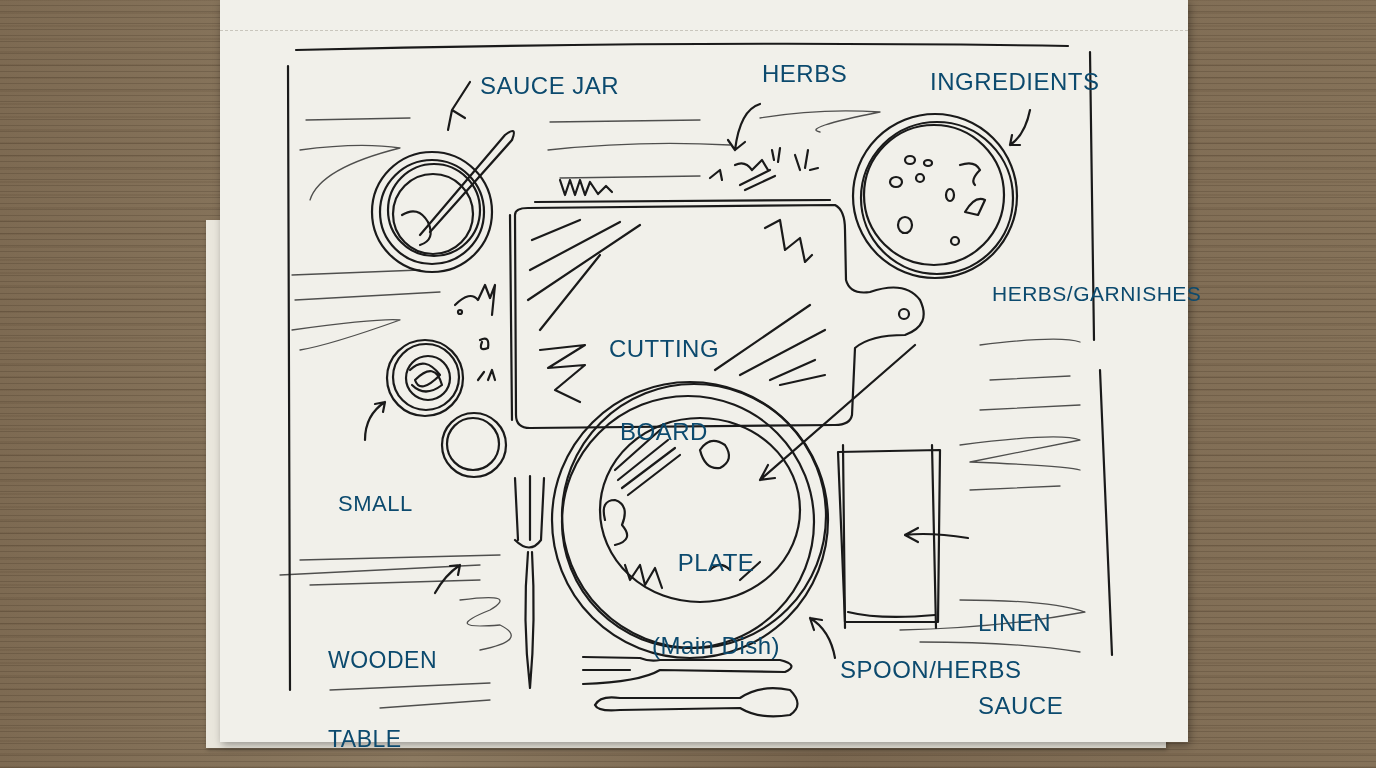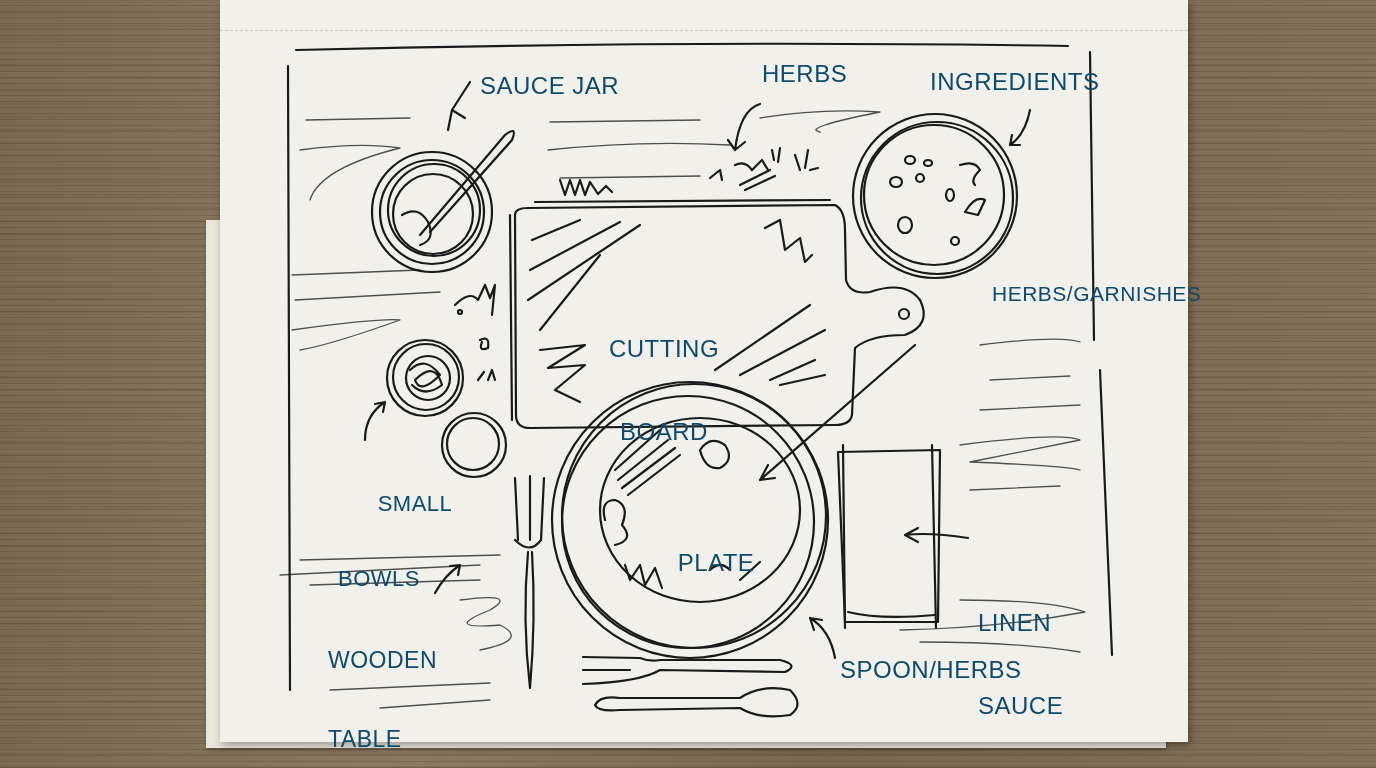--- a/index.html
+++ b/index.html
@@ -171,25 +171,25 @@
 
 <div class="lbl" style="left:480px;top:72px;">SAUCE JAR</div>
 <div class="lbl" style="left:762px;top:60px;">HERBS</div>
 <div class="lbl" style="left:930px;top:68px;">INGREDIENTS</div>
 <div class="lbl center" style="left:594px;top:280px;width:140px;">
   <div>CUTTING</div>
   <div>BOARD</div>
 </div>
 <div class="lbl" style="left:948px;top:282px;font-size:21px;margin-left:44px;">HERBS/GARNISHES</div>
 <div class="lbl center" style="left:322px;top:440px;width:170px;font-size:22px;">
-  <div style="text-align:center;padding-left:16px;">SMALL</div>
-  <div style="text-align:left;padding-left:16px;">BOWLS</div>
+  <div style="text-align:left;padding-left:16px;">SMALL</div>
 </div>
 <div class="lbl center" style="left:631px;top:494px;width:170px;">
   <div>PLATE</div>
+  <div>(Main Dish)</div>
 </div>
 <div class="lbl" style="left:978px;top:554px;">
   <div>LINEN</div>
   <div>SAUCE</div>
 </div>
 <div class="lbl" style="left:328px;top:594px;font-size:23px;">
   <div>WOODEN</div>
   <div>TABLE</div>
   
 </div>

